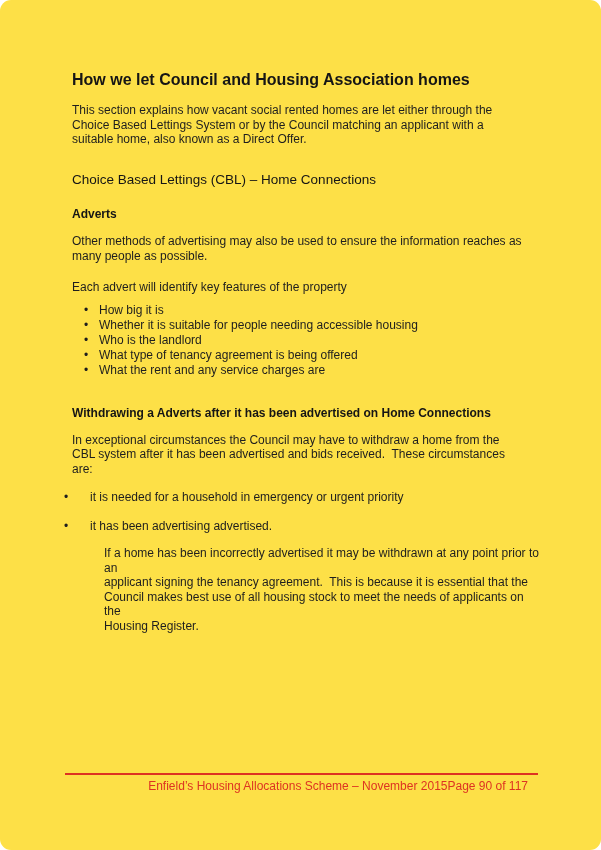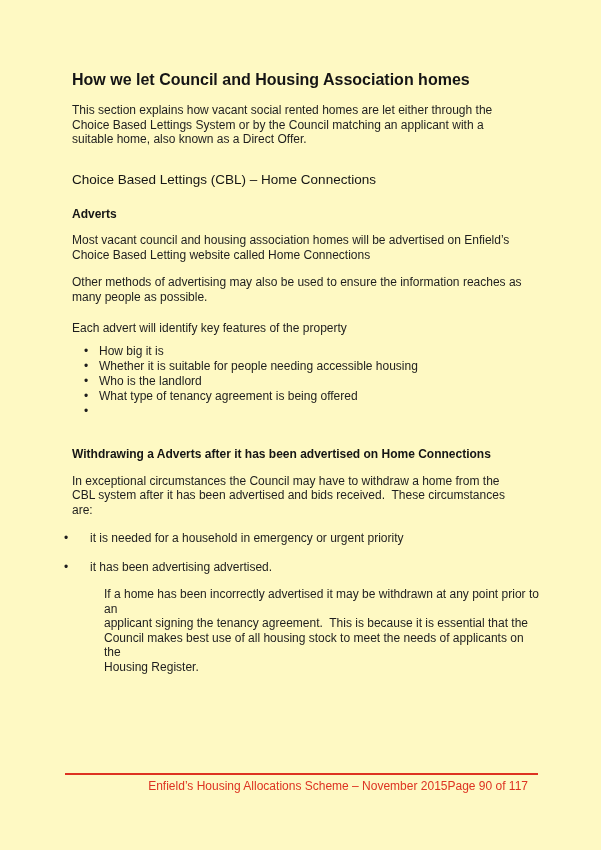--- a/index.html
+++ b/index.html
@@ -4,23 +4,24 @@
 <style>
   * { margin: 0; padding: 0; box-sizing: border-box; }
   html, body {
     width: 601px; height: 850px;
     background: #ffffff;
     font-family: "Liberation Sans", "DejaVu Sans", sans-serif;
   }
   .page {
     position: relative;
     width: 601px; height: 850px;
-    background: #fef9c3;
+    background: #fde047;
     overflow: hidden;
     color: #1e1e1e;
+    border-radius: 11px;
   }
   .content {
     position: absolute;
     left: 72px; top: 0;
     width: 470px;
     font-size: 12px;
     line-height: 14.5px;
   }
   .para { white-space: pre-wrap; }
   h1.doc-title {
@@ -105,22 +106,20 @@
     <h1 class="doc-title">How we let Council and Housing Association homes</h1>
 
     <p class="para intro">This section explains how vacant social rented homes are let either through the
 Choice Based Lettings System or by the Council matching an applicant with a
 suitable home, also known as a Direct Offer.</p>
 
     <h2 class="section-heading">Choice Based Lettings (CBL) – Home Connections</h2>
 
     <h3 class="sub-heading">Adverts</h3>
 
-    <p class="para p2">Most vacant council and housing association homes will be advertised on Enfield’s
-Choice Based Letting website called Home Connections</p>
 
 
     <p class="para p4">Other methods of advertising may also be used to ensure the information reaches as
 many people as possible.</p>
 
     <p class="para p5">Each advert will identify key features of the property</p>
 
     <ul class="features-list">
       <li>
         <span class="bullet">•</span>
@@ -133,20 +132,21 @@
       <li>
         <span class="bullet">•</span>
         <span class="li-text">Who is the landlord</span>
       </li>
       <li>
         <span class="bullet">•</span>
         <span class="li-text">What type of tenancy agreement is being offered</span>
       </li>
       <li>
         <span class="bullet">•</span>
+        <span class="li-text">What the rent and any service charges are</span>
       </li>
     </ul>
 
     <h3 class="sub-heading withdraw-heading">Withdrawing a Adverts after it has been advertised on Home Connections</h3>
 
     <p class="para p6">In exceptional circumstances the Council may have to withdraw a home from the
 CBL system after it has been advertised and bids received.  These circumstances
 are:</p>
 
     <ul class="circumstances-list">

